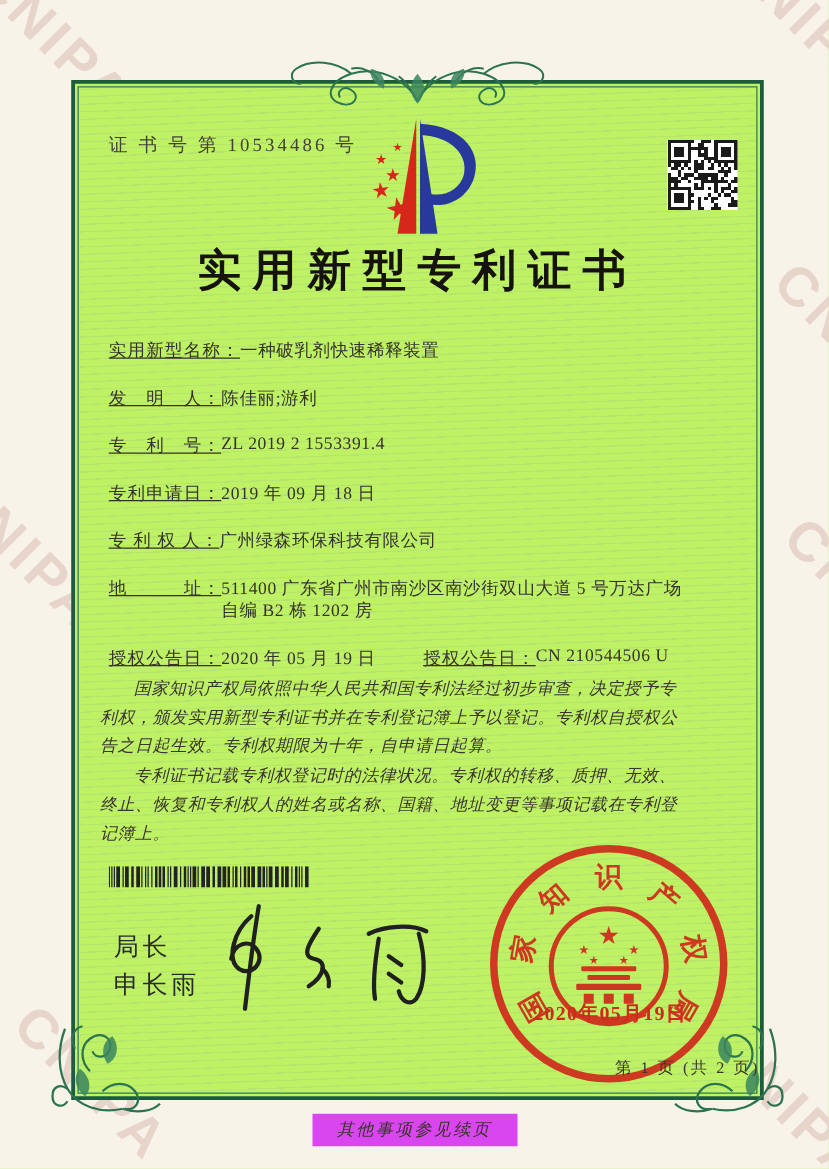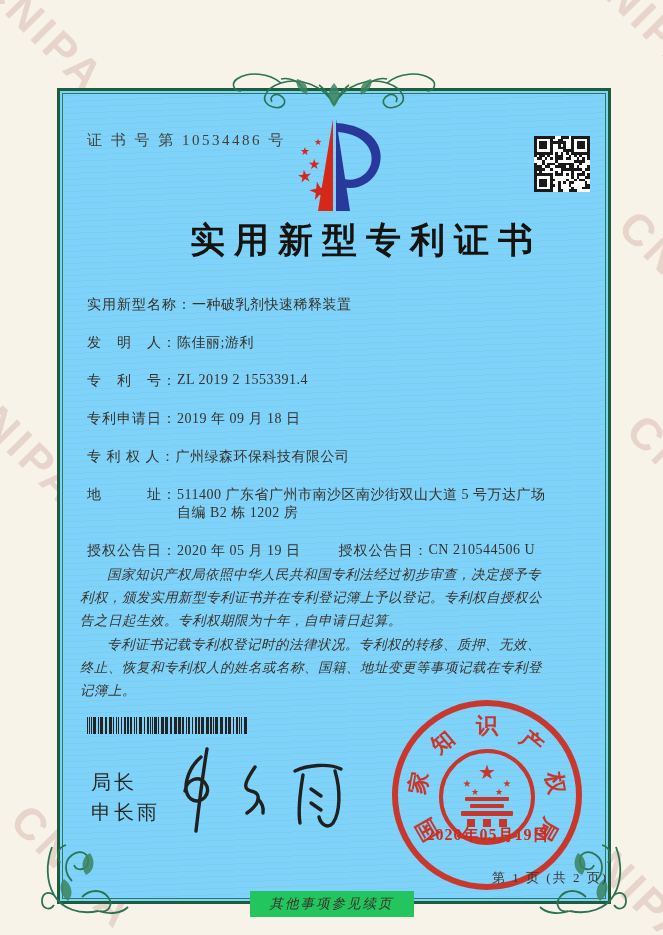--- a/index.html
+++ b/index.html
@@ -8,44 +8,44 @@
   .page{position:relative;width:663px;height:935px;overflow:hidden;}
 
   
   .wm{position:absolute;font-family:"Liberation Sans", sans-serif;
       font-weight:bold;font-size:44px;letter-spacing:4px;
       color:rgba(213,182,172,0.50);transform:rotate(45deg);
       white-space:nowrap;pointer-events:none;}
   .wm.faint{color:rgba(213,182,172,0.28);}
 
   
-  .frame{position:absolute;left:57px;top:88px;width:548px;height:810px;
-         border:3px solid #1d5c3e;background:#7dd3fc;}
+  .frame{position:absolute;left:57px;top:64px;width:548px;height:810px;
+         border:3px solid #1d5c3e;background:#bef264;}
   .frame-inner{position:absolute;inset:2px;border:1px solid #2e7a55;}
   .guilloche{position:absolute;inset:4px;
     background:repeating-linear-gradient(178deg,
       rgba(140,180,155,0.20) 0 1px, transparent 1px 6px);}
 
   .ornament-top{position:absolute;left:50%;top:-26px;transform:translateX(-50%);}
   .corner-flourish{position:absolute;bottom:-22px;}
   .corner-flourish.left{left:-22px;}
   .corner-flourish.right{right:-22px;transform:scaleX(-1);}
 
   
   .cert-no{position:absolute;left:27px;top:40px;font-size:15px;
            letter-spacing:2.5px;color:#433f38;}
   .logo{position:absolute;left:216px;top:22px;}
   .qr{position:absolute;left:474px;top:45px;width:56px;height:56px;}
   .title{position:absolute;left:0;top:126px;width:100%;text-align:center;
-         font-size:35px;font-weight:bold;letter-spacing:9px;color:#16130f;padding-left:32px;}
+         font-size:35px;font-weight:bold;letter-spacing:9px;color:#16130f;}
 
   .fields{position:absolute;left:27px;top:205px;width:495px;
           font-size:14px;color:#36322b;}
   .frow{margin-bottom:20px;display:flex;align-items:flex-start;}
-  .flabel{flex:0 0 auto;letter-spacing:1px;white-space:pre;}
+  .flabel{flex:0 0 auto;letter-spacing:1px;white-space:pre;text-decoration:underline;}
   .fvalue{letter-spacing:0.5px;}
   .addr-l2{display:block;}
   .frow.grant .pair2{margin-left:38px;display:flex;}
 
   .paras{position:absolute;left:20px;top:472px;width:470px;
          font-size:13.5px;line-height:1.72;color:#3a342c;
          font-style:italic;letter-spacing:0.5px;}
   .paras p{margin:0;text-indent:2em;}
 
   .barcode{position:absolute;left:27px;top:626px;width:160px;height:17px;}
@@ -57,21 +57,21 @@
 
   .seal{position:absolute;left:327px;top:604px;width:200px;height:200px;}
   .seal-date{position:absolute;left:348px;top:734px;width:160px;
              text-align:center;font-size:16px;letter-spacing:1px;
              color:#cf2a1b;font-weight:bold;}
 
   .page-info{position:absolute;left:0;top:778px;width:100%;text-align:right;
              font-size:13px;letter-spacing:2px;color:#3a362e;}
 
   .cont-note{position:absolute;left:50%;top:891px;transform:translateX(-50%);
-             background:#22c55e;padding:4px 20px;font-size:13.5px;
+             background:#d946ef;padding:4px 20px;font-size:13.5px;
              font-style:italic;letter-spacing:2px;color:#3a342c;white-space:nowrap;}
 </style>
 </head>
 <body>
 
 <div class="page">
 
   <span class="wm" style="left:-34px;top:6px">CNIPA</span>
   <span class="wm" style="left:566px;top:-10px">CNIPA</span>
   <span class="wm" style="left:604px;top:248px">CNIPA</span>

